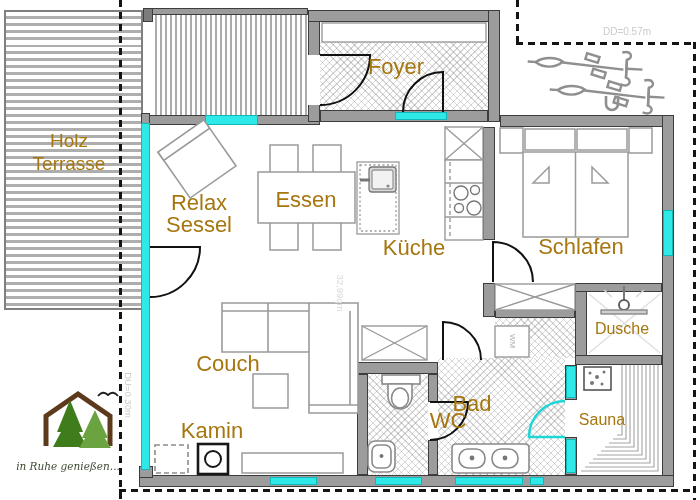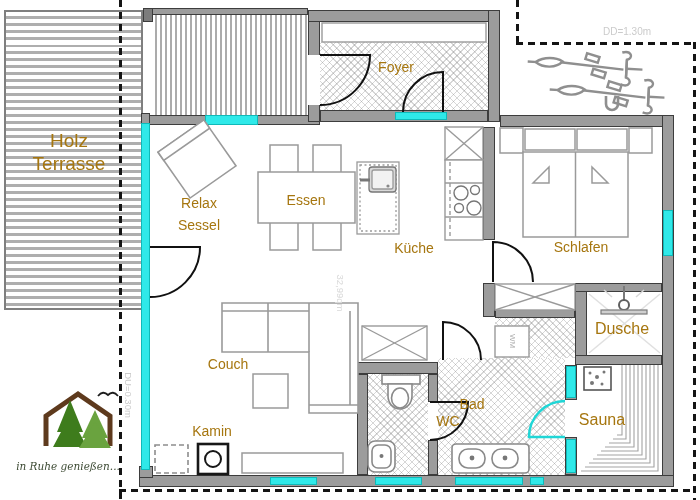--- a/index.html
+++ b/index.html
@@ -9,21 +9,21 @@
   .wall{position:absolute;z-index:4;background:#9c9c9c;border:1px solid #3d3d3d;box-sizing:border-box;}
   .glass{position:absolute;z-index:5;background:#2fe9e9;border:1px solid #0fb9b9;box-sizing:border-box;}
   .gap{position:absolute;z-index:6;background:#fff;}
   .hatch{background-image:
       repeating-linear-gradient(45deg, rgba(110,110,110,.28) 0px, rgba(110,110,110,.28) 1px, transparent 1px, transparent 5px),
       repeating-linear-gradient(-45deg, rgba(110,110,110,.28) 0px, rgba(110,110,110,.28) 1px, transparent 1px, transparent 5px);}
   .terrace{background-image:repeating-linear-gradient(180deg,#ffffff 0px,#ffffff 4.5px,#aeaeae 4.5px,#aeaeae 7px);
            border:2px solid #7f7f7f;box-sizing:border-box;}
   .porch{background-image:repeating-linear-gradient(90deg,#ffffff 0px,#ffffff 3px,#ababab 3px,#ababab 5px);}
   svg.overlay{position:absolute;left:0;top:0;z-index:7;}
-  .label{position:absolute;z-index:8;color:#a6760f;font-size:14px;white-space:nowrap;
+  .label{position:absolute;z-index:8;color:#a6760f;font-size:22px;white-space:nowrap;
          transform:translate(-50%,-50%);}
   .label.sm{font-size:16px;}
   .label.big{font-size:19px;}
   .faint{position:absolute;z-index:8;color:#cbcbcb;font-size:10px;white-space:nowrap;}
   .faint.rot{transform:translate(-50%,-50%) rotate(90deg);font-size:9.5px;}
   .dash-v{position:absolute;z-index:9;width:3px;
      background:repeating-linear-gradient(180deg,#141414 0px,#141414 7px,transparent 7px,transparent 12px);}
   .dash-h{position:absolute;z-index:9;height:3px;
      background:repeating-linear-gradient(90deg,#141414 0px,#141414 7px,transparent 7px,transparent 12px);}
   .logo-text{position:absolute;z-index:8;left:2px;top:442px;width:132px;text-align:center;
@@ -263,21 +263,21 @@
   <div class="label" style="left:306px;top:200px;">Essen</div>
   <div class="label" style="left:414px;top:248px;">Küche</div>
   <div class="label" style="left:581px;top:247px;">Schlafen</div>
   <div class="label" style="left:228px;top:364px;">Couch</div>
   <div class="label" style="left:212px;top:431px;text-align:right;">Kamin</div>
   <div class="label" style="left:400px;top:421px;margin-left:48px;">WC</div>
   <div class="label" style="left:472px;top:404px;">Bad</div>
   <div class="label sm" style="left:622px;top:329px;">Dusche</div>
   <div class="label sm" style="left:602px;top:420px;text-align:center;">Sauna</div>
 
-  <div class="faint" style="left:603px;top:26px;">DD=1.30m</div>
+  <div class="faint" style="left:603px;top:26px;">DD=0.57m</div>
   <div class="faint rot" style="left:128px;top:395px;">DU=0.30m</div>
   <div class="faint rot" style="left:340px;top:293px;color:#d9d9d9;">32,99qm</div>
   <div class="faint rot" style="left:512px;top:341px;font-size:8px;color:#adadad;">WM</div>
 
   <div class="dash-v" style="left:119px;top:0;height:500px;"></div>
   <div class="dash-v" style="left:516px;top:0;height:44px;"></div>
   <div class="dash-h" style="left:516px;top:42px;width:180px;"></div>
   <div class="dash-v" style="left:693px;top:42px;height:458px;"></div>
   <div class="dash-h" style="left:119px;top:489px;width:577px;"></div>
 

